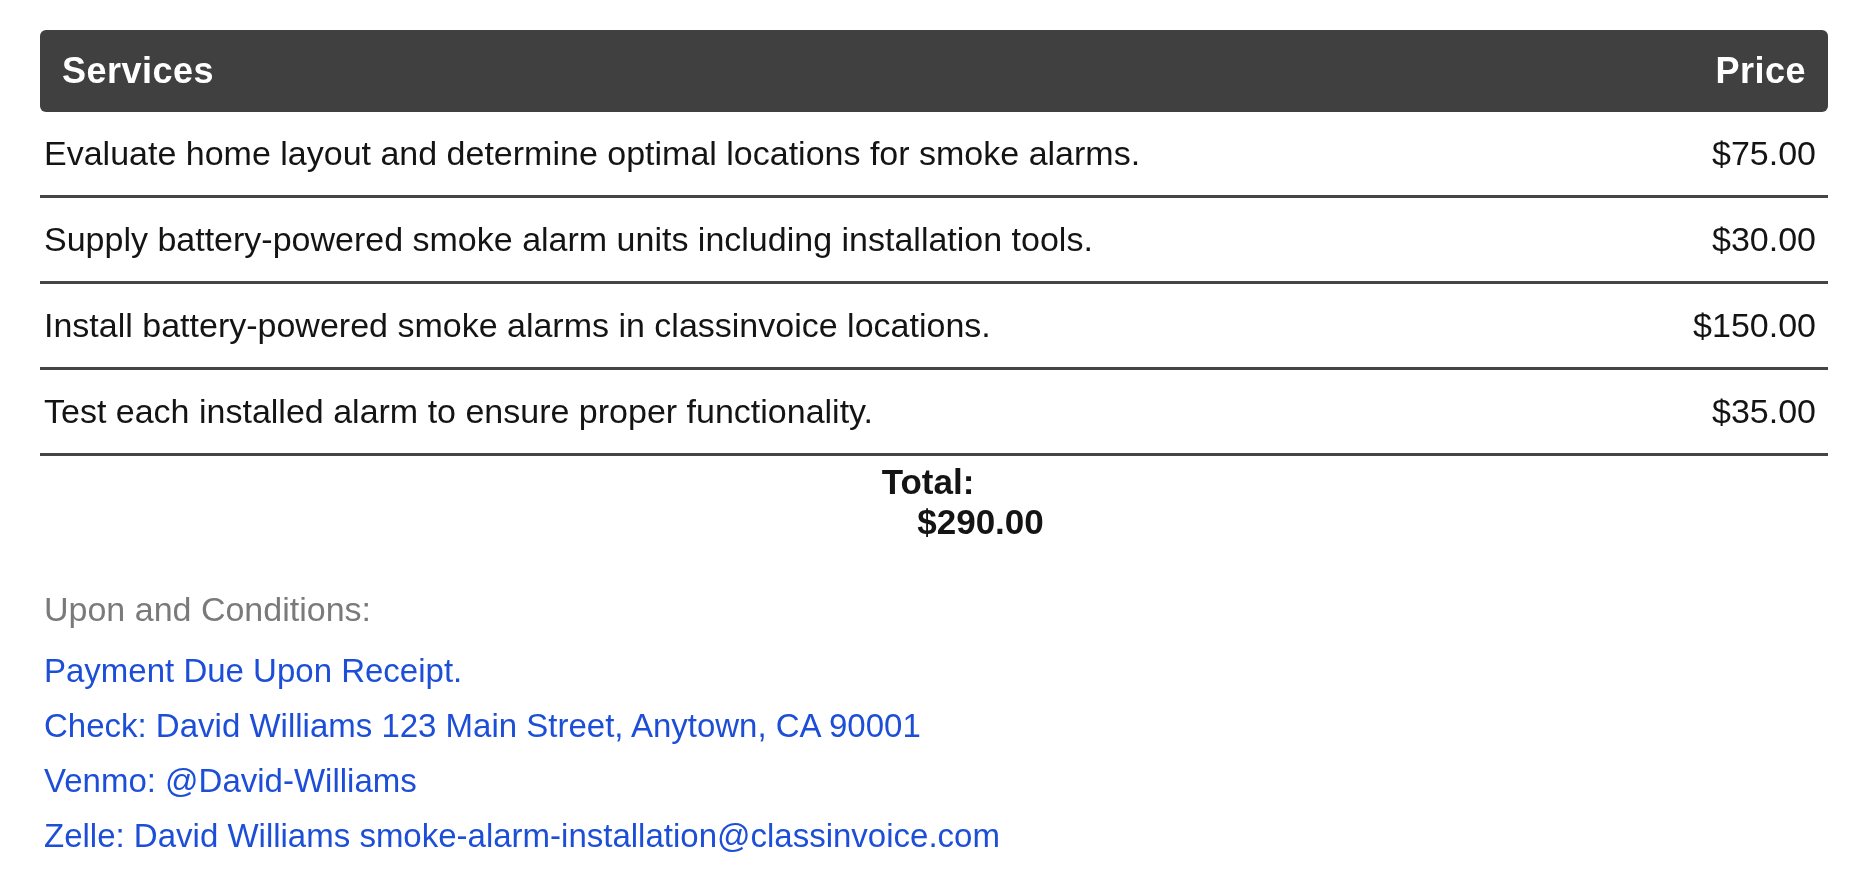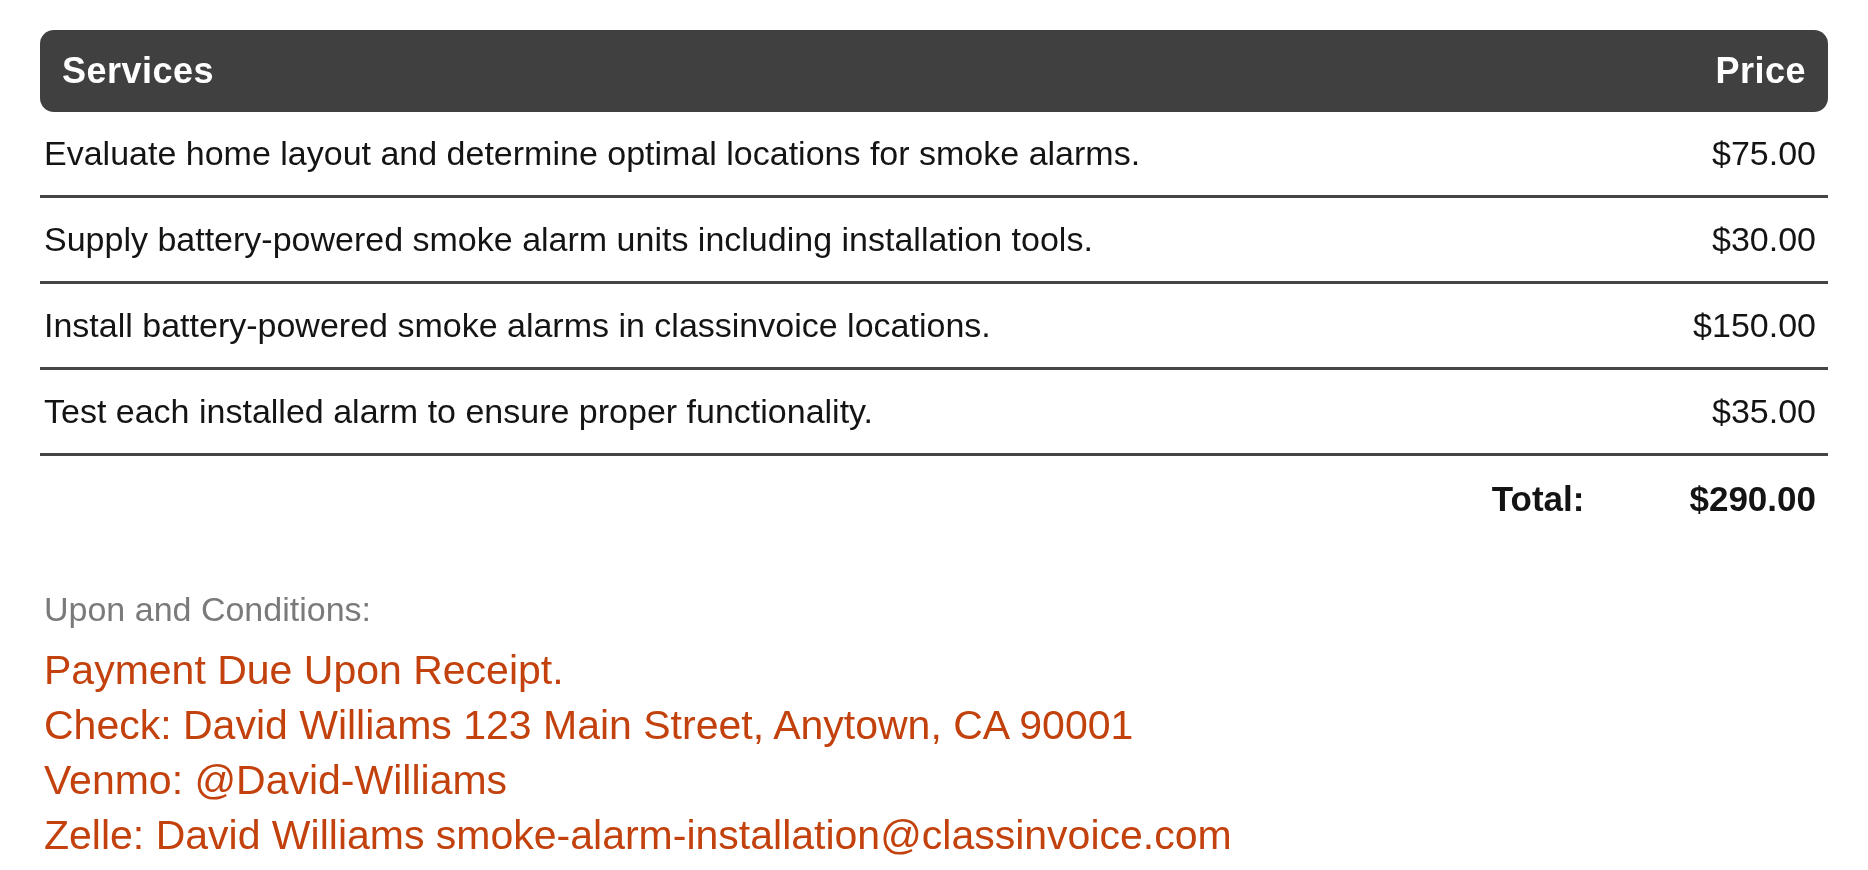--- a/index.html
+++ b/index.html
@@ -15,21 +15,21 @@
     padding: 30px 40px 0 40px;
   }
   
   .svc-table { width: 100%; }
   .thead {
     display: flex;
     justify-content: space-between;
     align-items: center;
     height: 82px;
     background: #404040;
-    border-radius: 14px;
+    border-radius: 6px;
     padding: 0 22px;
     color: #ffffff;
     font-size: 36px;
     font-weight: bold;
     letter-spacing: 0.5px;
   }
   .trow {
     display: flex;
     justify-content: space-between;
     align-items: center;
@@ -42,37 +42,38 @@
   .trow .service { flex: 1 1 auto; text-align: left; }
   .trow .price   { flex: 0 0 auto; text-align: right; padding-left: 30px; white-space: nowrap; }
   .total-row {
     display: flex;
     justify-content: flex-end;
     align-items: center;
     height: 86px;
     font-size: 35px;
     font-weight: bold;
     padding-right: 12px;
+    flex-direction: column;
   }
   .total-row .total-value { margin-left: 105px; text-align: center; }
   
   .terms {
     margin-top: 40px;
     padding: 0 4px;
   }
   .terms-heading {
     color: #7a7a7a;
     font-size: 34px;
     line-height: 55px;
     margin-bottom: 6px;
   }
   .terms-line {
-    font-size: 41px;
+    font-size: 33px;
     line-height: 55px;
-    color: #c2410c;
+    color: #1d4ed8;
   }
 </style>
 </head>
 <body>
 
 <div class="page">
 
   <div class="svc-table">
 
     <div class="thead">

